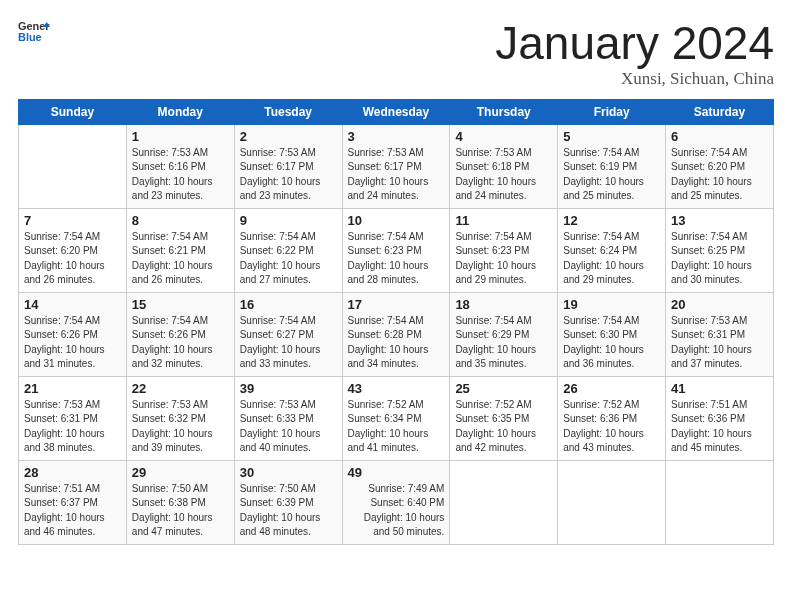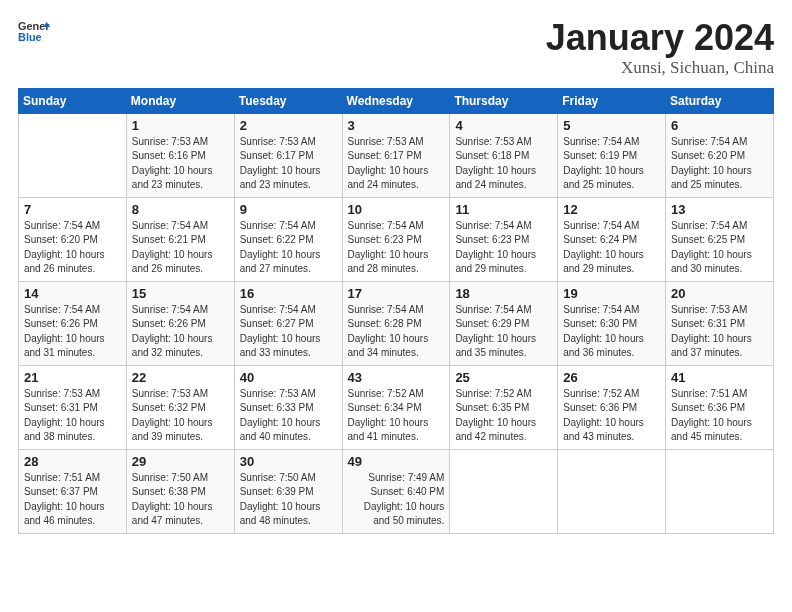--- a/index.html
+++ b/index.html
@@ -28,40 +28,40 @@
       gap: 4px;
     }
     .logo-icon {
       width: 32px;
       height: 28px;
     }
     .title-block {
       text-align: right;
     }
     .month-title {
-      font-size: 36px;
-      font-weight: bold;
+      font-size: 46px;
+      font-weight: normal;
       color: #222;
       line-height: 1.1;
     }
     .subtitle {
       font-size: 17px;
       color: #555;
       font-family: Liberation Serif, serif;
     }
     table {
       width: 100%;
       border-collapse: collapse;
       font-size: 11px;
     }
     thead tr th {
       background: #1565c0;
       color: #fff;
       padding: 5px 4px;
-      text-align: left;
+      text-align: center;
       font-size: 12px;
       font-weight: bold;
       border: 1px solid #1565c0;
       margin-left: 24px;
     }
     tbody tr td {
       border: 1px solid #ccc;
       vertical-align: top;
       padding: 4px 5px;
       height: 78px;
@@ -252,21 +252,21 @@
 Sunset: 6:31 PM
 Daylight: 10 hours and 38 minutes.</div>
           </td>
           <td>
             <span class="day-number">22</span>
             <div class="day-info" style="white-space: pre-line;">Sunrise: 7:53 AM
 Sunset: 6:32 PM
 Daylight: 10 hours and 39 minutes.</div>
           </td>
           <td>
-            <span class="day-number">40</span>
+            <span class="day-number">39</span>
             <div class="day-info" style="white-space: pre-line;">Sunrise: 7:53 AM
 Sunset: 6:33 PM
 Daylight: 10 hours and 40 minutes.</div>
           </td>
           <td>
             <span class="day-number">43</span>
             <div class="day-info" style="white-space: pre-line;">Sunrise: 7:52 AM
 Sunset: 6:34 PM
 Daylight: 10 hours and 41 minutes.</div>
           </td>

